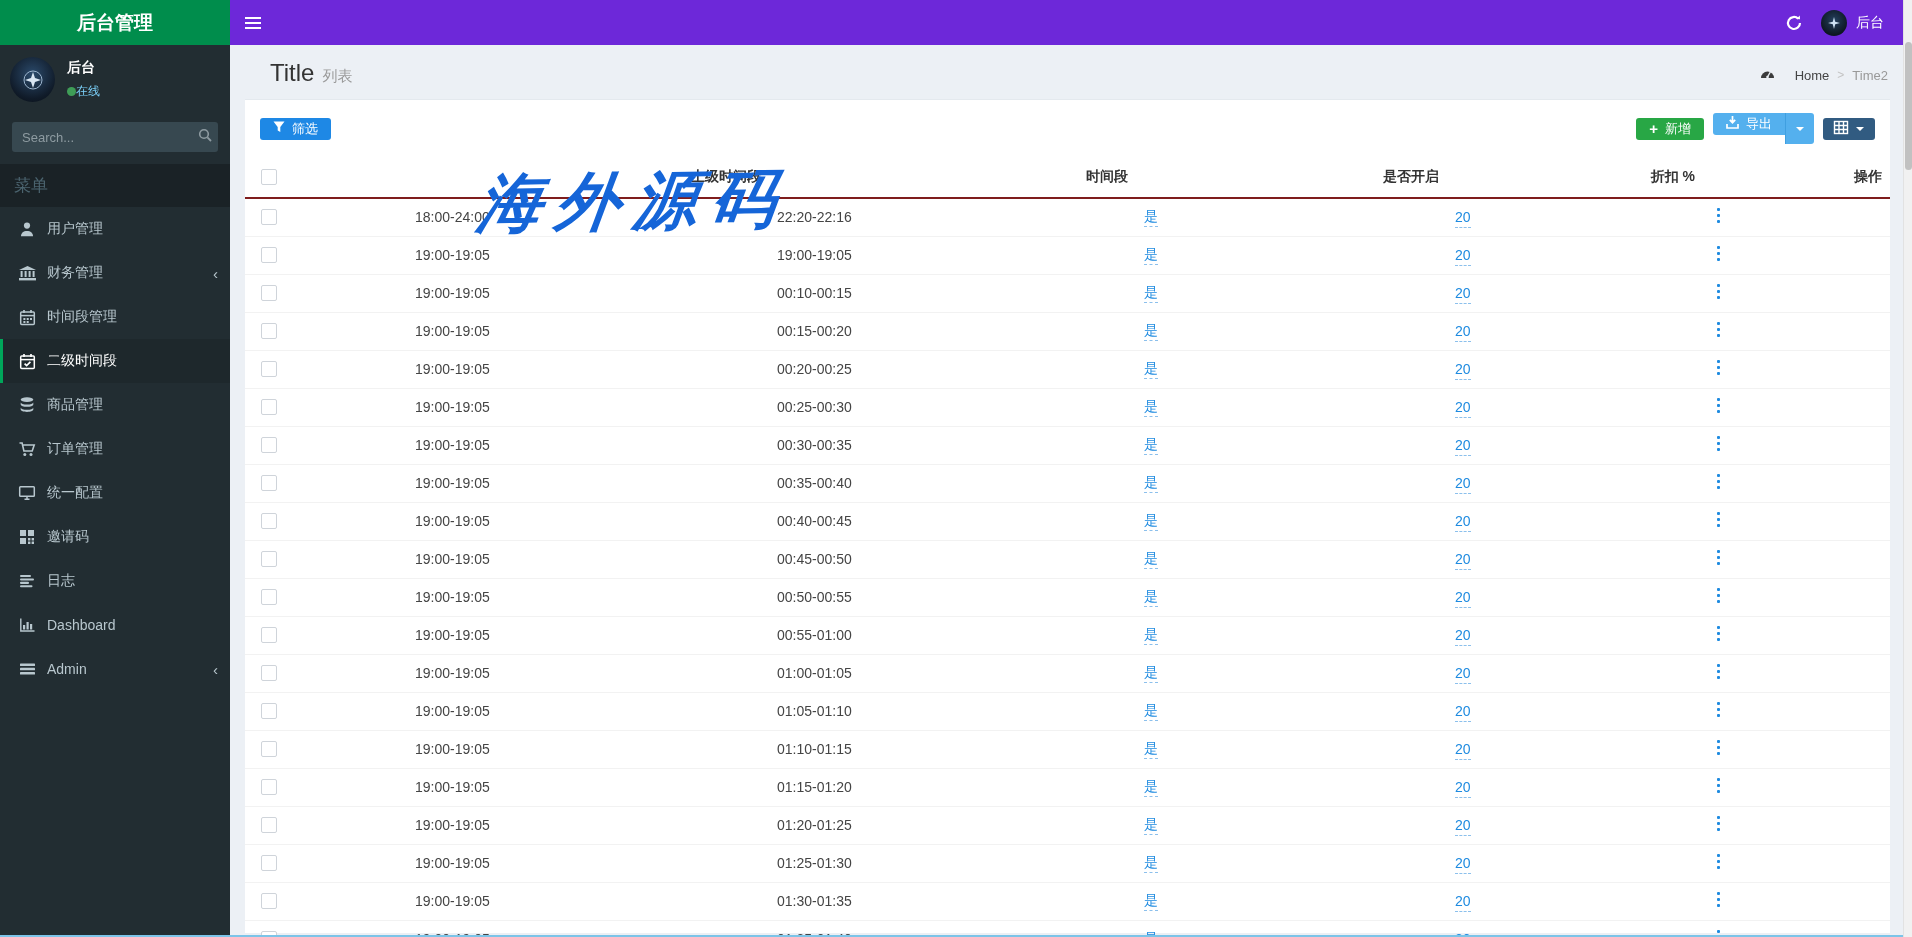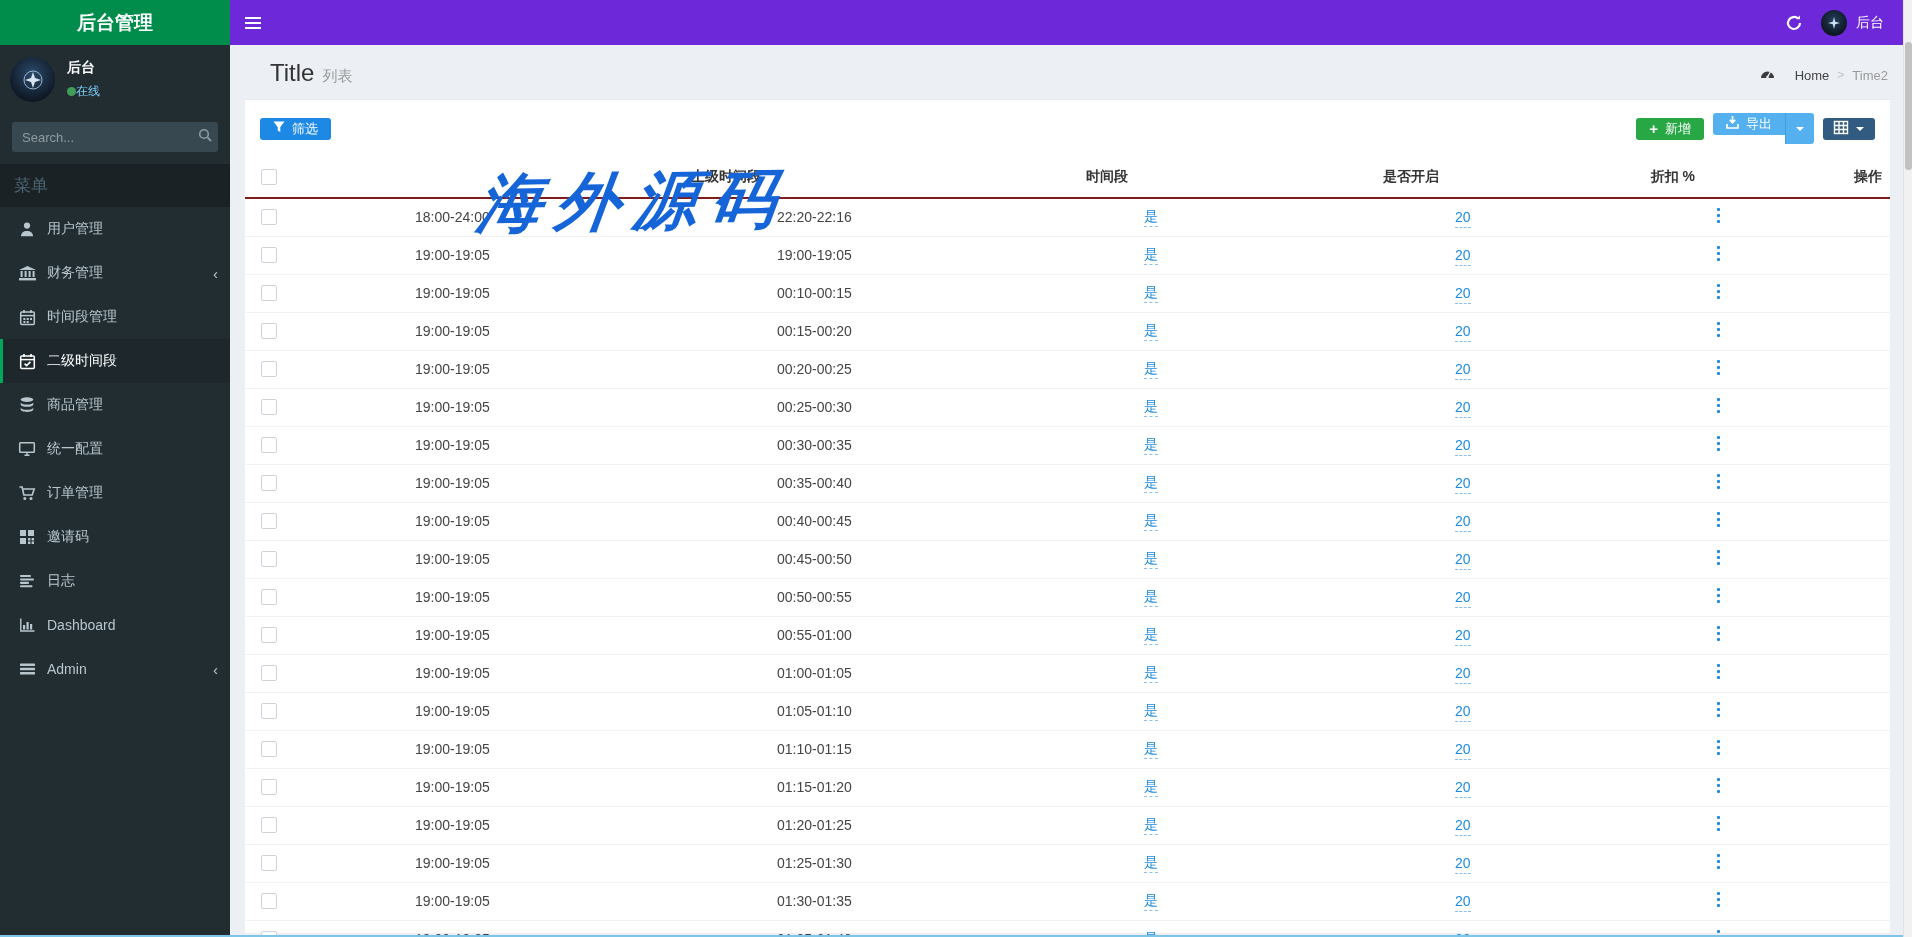--- a/index.html
+++ b/index.html
@@ -197,38 +197,38 @@
             <path d="M0.7 5.2c0 1.3 2.8 2.4 6.3 2.4s6.3-1.1 6.3-2.4v2.2c0 1.3-2.8 2.4-6.3 2.4S0.7 8.7 0.7 7.4z" fill="#b8c7ce"></path>
             <path d="M0.7 10.4c0 1.3 2.8 2.4 6.3 2.4s6.3-1.1 6.3-2.4v2.2c0 1.3-2.8 2.4-6.3 2.4s-6.3-1.1-6.3-2.4z" fill="#b8c7ce"></path>
           </svg>
         </span>
         <span>商品管理</span>
 
       </li>
 
       <li>
         <span class="mi">
-          <svg width="16" height="14" viewBox="0 0 16 14">
-            <rect x="0.7" y="0.7" width="14.6" height="9.6" rx="0.8" fill="none" stroke="#b8c7ce" stroke-width="1.5"></rect>
-            <path d="M5.5 13.3h5M8 10.5v2.6" stroke="#b8c7ce" stroke-width="1.5"></path>
-          </svg>
-        </span>
-        <span>统一配置</span>
-
-      </li>
-
-      <li>
-        <span class="mi">
           <svg width="16" height="15" viewBox="0 0 16 15">
             <path d="M0.5 1h2.6l1.8 8h8.3l2-6H4.3" fill="none" stroke="#b8c7ce" stroke-width="1.6"></path>
             <circle cx="5.8" cy="12.6" r="1.5" fill="#b8c7ce"></circle>
             <circle cx="12" cy="12.6" r="1.5" fill="#b8c7ce"></circle>
           </svg>
         </span>
         <span>订单管理</span>
+
+      </li>
+
+      <li>
+        <span class="mi">
+          <svg width="16" height="14" viewBox="0 0 16 14">
+            <rect x="0.7" y="0.7" width="14.6" height="9.6" rx="0.8" fill="none" stroke="#b8c7ce" stroke-width="1.5"></rect>
+            <path d="M5.5 13.3h5M8 10.5v2.6" stroke="#b8c7ce" stroke-width="1.5"></path>
+          </svg>
+        </span>
+        <span>统一配置</span>
 
       </li>
 
       <li>
         <span class="mi">
           <svg width="14" height="14" viewBox="0 0 14 14">
             <path d="M0 0h6v6H0zM2 2h2v2H2zM8 0h6v6H8zM10 2h2v2h-2zM0 8h6v6H0zM2 10h2v2H2zM8 8h2.4v2.4H8zM11.6 8H14v2.4h-2.4zM8 11.6h2.4V14H8zM11.6 11.6H14V14h-2.4z" fill="#b8c7ce"></path>
           </svg>
         </span>
         <span>邀请码</span>

